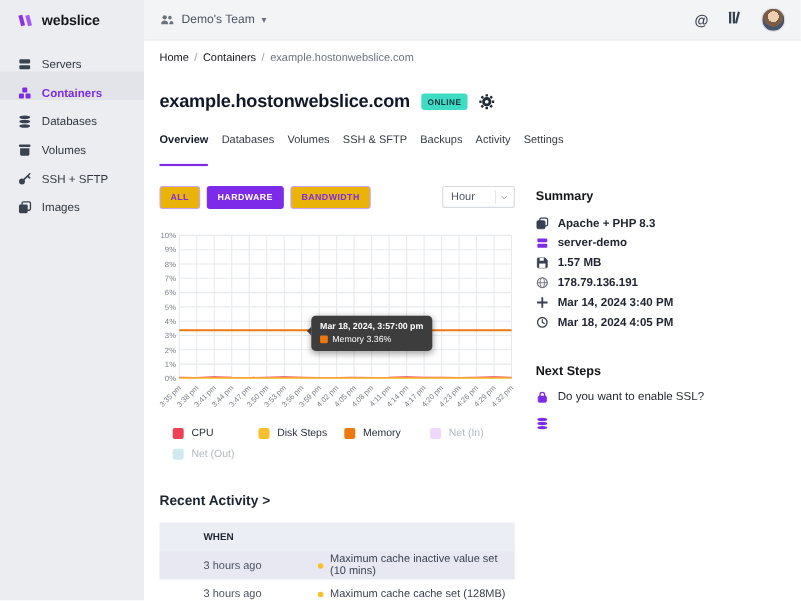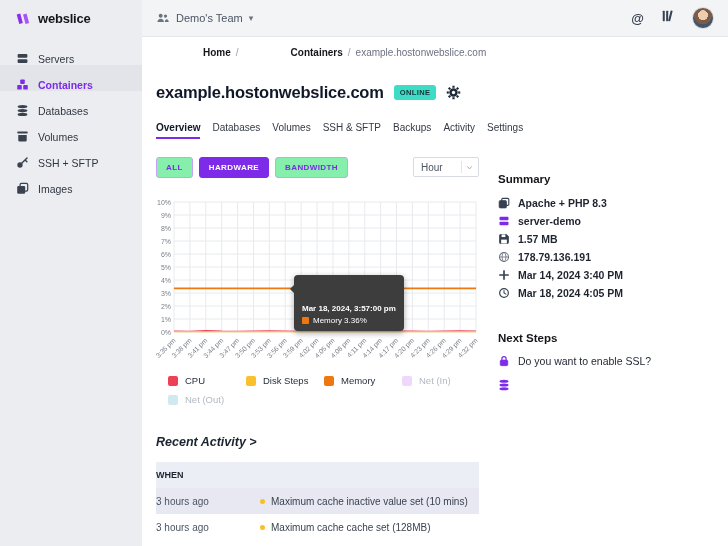--- a/index.html
+++ b/index.html
@@ -5,21 +5,21 @@
   :root{
     --accent:#7d2be9; --online:#3edcc4; --tooltipBg:#3d3d3d; --dot:#fbbf24;
   }
   *{box-sizing:border-box;}
   html,body{margin:0;padding:0;}
   body{width:728px;height:546px;overflow:hidden;background:#fff;
        font-family:"Liberation Sans",sans-serif;color:#1b2430;}
   .app{display:flex;width:728px;height:546px;}
 
   
-  .sidebar{width:142px;flex-shrink:0;background:#ecedf1;}
+  .sidebar{width:131px;flex-shrink:0;background:#ecedf1;}
   .logo{height:37px;display:flex;align-items:center;gap:6px;padding-left:15px;}
   .logo svg{width:17px;height:14px;}
   .logo-text{font-size:13px;font-weight:700;color:#15161a;letter-spacing:-.2px;}
   .nav{padding-top:2px;}
   .nav-item{height:26px;display:flex;align-items:flex-end;gap:9px;padding-left:16px;
             font-size:10.5px;font-weight:500;color:#2f3640;cursor:pointer;}
   .nav-item .nav-icon{width:13px;height:13px;display:flex;}
   .nav-item svg{width:13px;height:13px;fill:#3a4250;}
   .nav-item.active{background:#e2e4e9;color:var(--accent);font-weight:700;}
   .nav-item.active svg{fill:var(--accent);}
@@ -36,67 +36,67 @@
   .library svg{width:14px;height:14px;fill:#374151;}
   .avatar{width:22px;height:22px;border-radius:50%;cursor:pointer;border:1px solid #d9dce1;
           background:radial-gradient(circle at 50% 36%,#eccfae 0 30%,#7d5c45 31% 55%,#44566b 56% 100%);}
 
   
   .main{flex:1;display:flex;gap:19px;background:#fff;padding:10px 14px 0 14px;min-height:0;}
   .col-left{width:323px;flex-shrink:0;}
   .col-right{flex:1;padding-top:126px;min-width:0;}
 
   .breadcrumb{display:flex;gap:5px;font-size:10px;color:#6b7280;align-items:center;}
-  .crumb.strong{color:#15161a;font-weight:700;margin-left:47px;}
+  .crumb.strong{color:#15161a;font-weight:400;}
   .crumb-sep{color:#9ca3af;}
 
   .title-row{display:flex;align-items:center;gap:10px;margin-top:24px;height:20px;}
   .page-title{font-size:16.5px;font-weight:800;color:#101828;letter-spacing:-.2px;}
   .badge{background:var(--online);color:#16343c;font-size:7.5px;font-weight:700;
          letter-spacing:.4px;padding:3px 6px;border-radius:3px;}
   .gear{display:flex;cursor:pointer;}
   .gear svg{width:15px;height:15px;}
 
   .tabs{display:flex;gap:12px;margin-top:20px;font-size:10px;color:#333a45;white-space:nowrap;}
-  .tab{padding-bottom:4px;cursor:pointer;border-bottom:2px solid transparent;}
+  .tab{padding-bottom:16px;cursor:pointer;border-bottom:2px solid transparent;}
   .tab.active{font-weight:700;color:#101828;border-bottom-color:var(--accent);}
 
   .filters{display:flex;align-items:center;margin-top:18px;height:20px;}
   .fbtn{font-size:8px;font-weight:700;letter-spacing:.4px;padding:5px 9px;margin-right:6px;
-        border-radius:3px;border:1px solid #c9a1f5;color:var(--accent);background:#86efac;cursor:pointer;}
+        border-radius:3px;border:1px solid #c9a1f5;color:var(--accent);background:#eab308;cursor:pointer;}
   .fbtn.active{background:var(--accent);border-color:var(--accent);color:#fff;}
   .select{margin-left:auto;width:66px;height:20px;border:1px solid #d7dade;border-radius:2px;
           background:#fff;display:flex;align-items:center;font-size:10px;color:#4b5563;
           padding:0 4px 0 7px;cursor:pointer;}
   .select .sep{margin-left:auto;width:1px;height:12px;background:#e2e4e8;margin-right:3px;}
   .select svg{width:9px;height:9px;stroke:#9ca3af;fill:none;stroke-width:1.6;}
 
   .chart-wrap{position:relative;margin-top:20px;width:323px;}
   .tooltip{position:absolute;left:138px;top:78px;background:var(--tooltipBg);color:#fff;
            border-radius:4px;padding:5px 8px 6px;font-size:8px;white-space:nowrap;
            box-shadow:0 2px 6px rgba(0,0,0,.35);}
   .tooltip:before{content:'';position:absolute;left:-4px;top:10px;border:4px solid transparent;
                   border-right-color:var(--tooltipBg);border-left:0;}
-  .tooltip-title{font-weight:700;margin-bottom:3px;margin-top:24px;}
+  .tooltip-title{font-weight:700;margin-bottom:3px;}
   .tooltip-row{display:flex;align-items:center;gap:4px;}
   .tooltip-swatch{width:7px;height:7px;border-radius:1px;display:inline-block;}
 
   .legend{display:grid;grid-template-columns:repeat(4,78px);row-gap:8px;
           padding-left:12px;margin-top:6px;}
   .legend-item{display:flex;align-items:center;gap:7px;font-size:9.5px;color:#1f2937;cursor:pointer;}
   .legend-item.disabled{color:#b3b9c2;}
   .legend-swatch{width:10px;height:10px;border-radius:2px;flex-shrink:0;}
 
-  .activity-heading{margin-top:30px;font-size:12.5px;font-weight:600;color:#1b2430;cursor:pointer;font-style:italic;}
+  .activity-heading{margin-top:30px;font-size:12.5px;font-weight:600;color:#1b2430;cursor:pointer;}
   .activity-table{margin-top:13px;width:323px;font-size:10px;}
   .trow{display:flex;align-items:center;height:26px;}
   .trow.head{background:#eceef6;font-size:9px;font-weight:700;color:#1b2430;}
   .trow.odd{background:#e7e8f2;}
   .trow.even{background:#fff;}
-  .cell-when{width:104px;color:#4b5563;}
+  .cell-when{width:104px;color:#4b5563;margin-left:40px;}
   .trow.head .cell-when,.trow.head .cell-msg{color:#1b2430;}
   .cell-msg{flex:1;display:flex;align-items:center;gap:6px;color:#3a4250;}
   .dot{width:5px;height:5px;border-radius:50%;background:var(--dot);flex-shrink:0;}
 
   
   .panel-heading{font-size:11.5px;font-weight:700;color:#15161a;}
   .sum-list{margin-top:9px;font-weight:bold;}
   .sum-item{display:flex;align-items:center;gap:8px;height:18px;font-size:10.5px;color:#1f2430;}
   .sum-item svg{width:12px;height:12px;flex-shrink:0;}
   .icon-dark{fill:#374151;stroke:#374151;}

